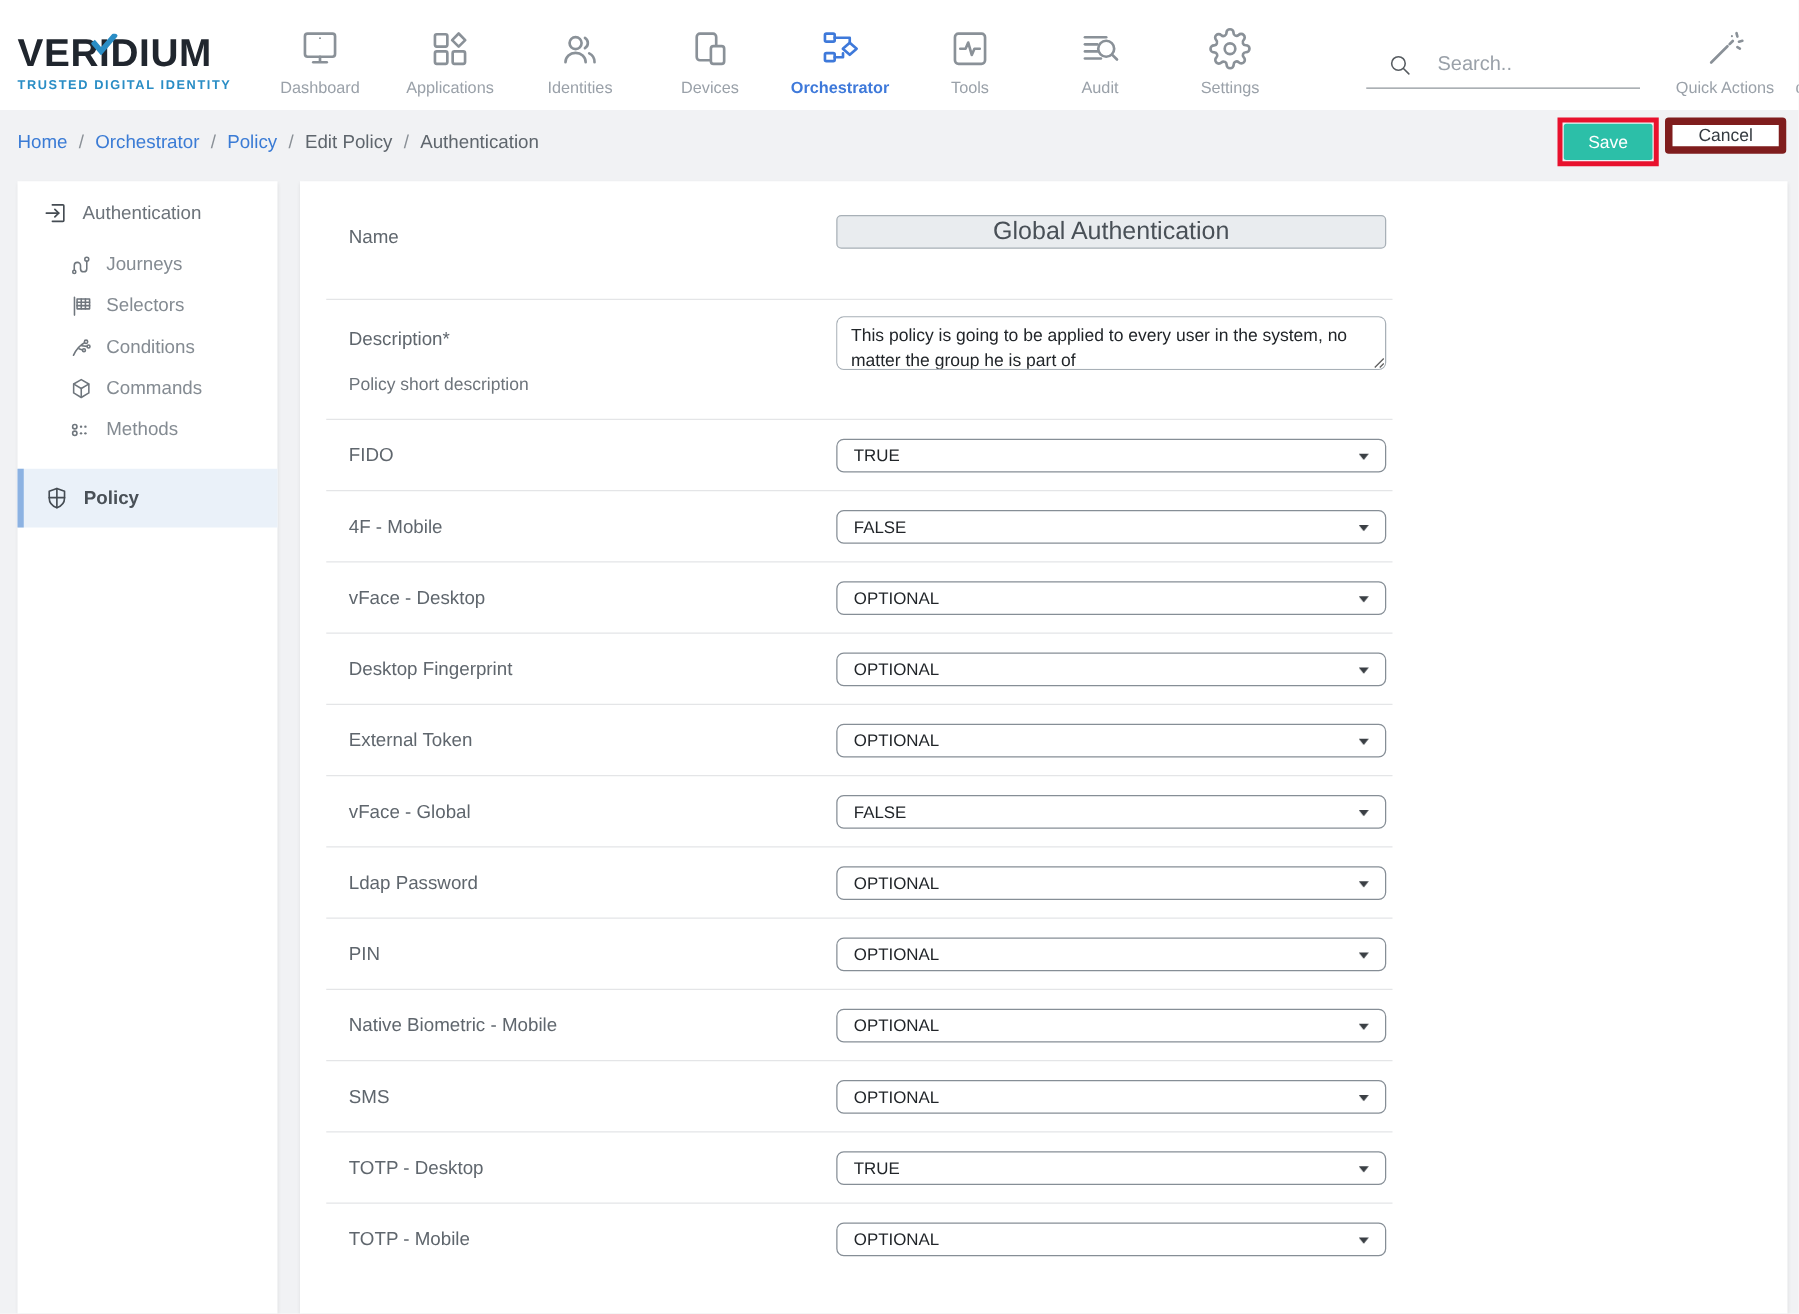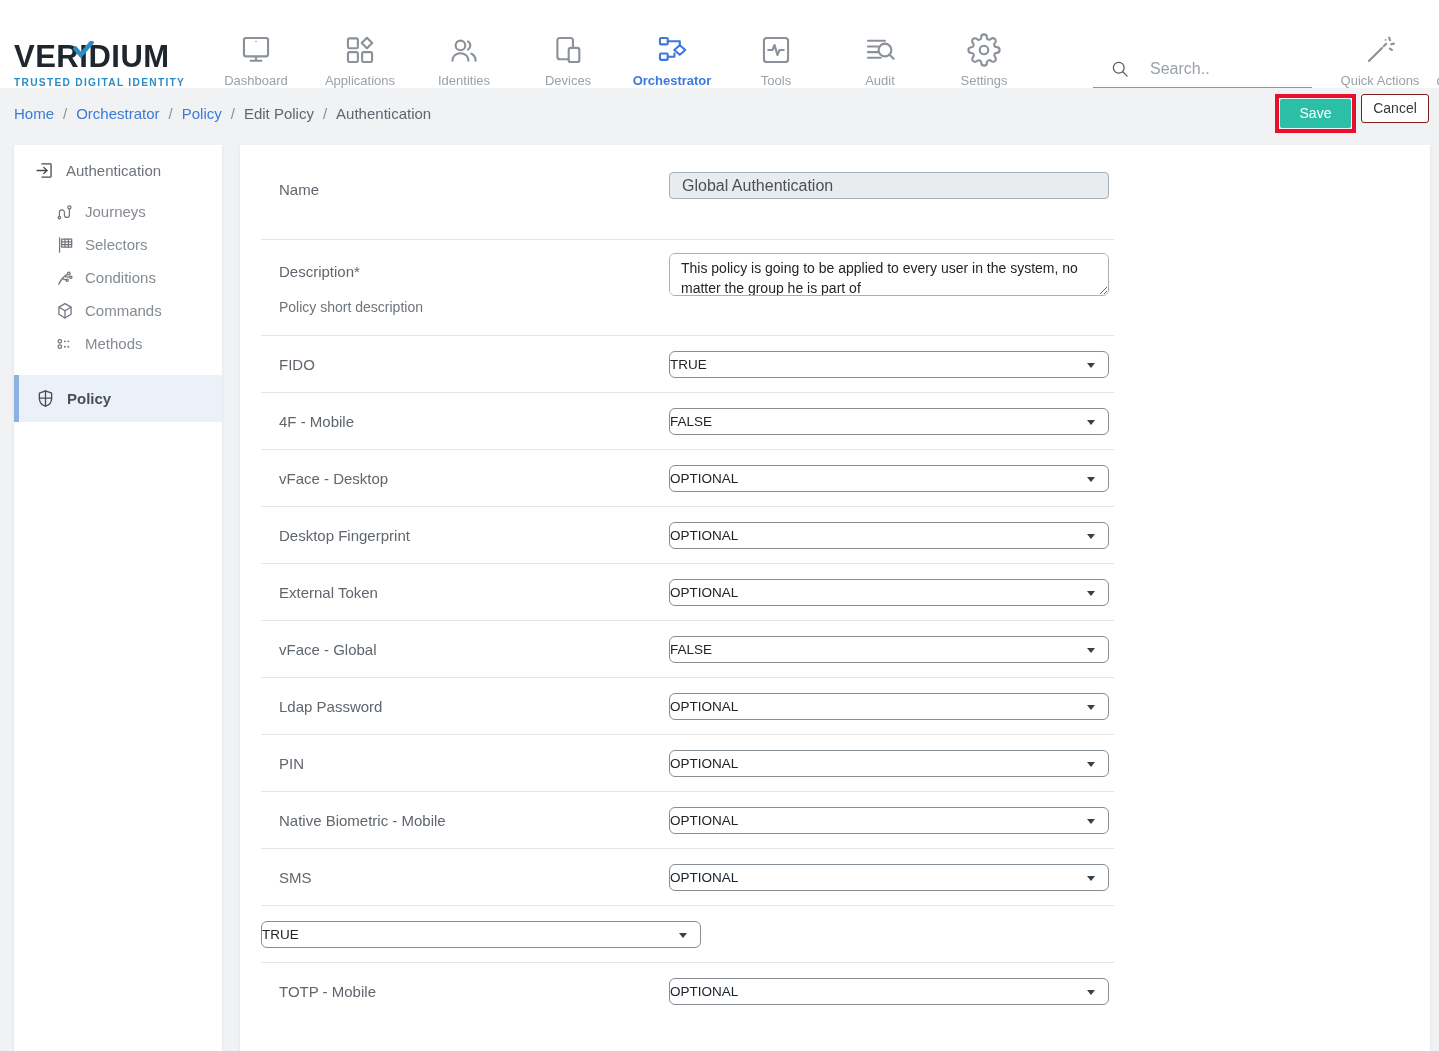--- a/index.html
+++ b/index.html
@@ -4,21 +4,21 @@
 <style>
   * { margin:0; padding:0; box-sizing:border-box; }
   html,body { width:1439px; height:1051px; }
   body {
     background:#f1f2f4;
     font-family:"Liberation Sans", sans-serif;
     color:#495057;
     overflow:hidden;
   }
   
-  .topbar { height:88px; background:#ffffff; display:flex; align-items:flex-end; }
+  .topbar { height:88px; background:#ffffff; display:flex; align-items:center; }
   .brand { width:192px; padding:13px 0 0 14px; cursor:pointer; flex:0 0 auto; }
   .brand-word { font-size:31px; font-weight:bold; color:var(--brand-navy,#20262e); letter-spacing:.5px; line-height:1.05; white-space:nowrap; }
   .brand-i { position:relative; display:inline-block; }
   .brand-check { position:absolute; left:-6px; top:-9px; width:21px; height:17px; color:var(--brand-blue,#2a97cf); }
   .brand-tag { font-size:10.2px; font-weight:bold; color:var(--brand-blue,#2a8dc5); letter-spacing:1.3px; margin-top:3px; white-space:nowrap; }
   .main-nav { display:flex; margin-left:12px; flex:0 0 auto; }
   .nav-item { width:104px; padding-top:10px; display:flex; flex-direction:column; align-items:center; cursor:pointer; }
   .nav-item .icon { width:36px; height:36px; color:#8a9198; display:flex; align-items:center; justify-content:center; }
   .nav-item .icon svg { width:34px; height:34px; }
   .nav-label { font-size:13px; color:#9aa1a9; margin-top:5px; white-space:nowrap; }
@@ -34,21 +34,21 @@
   .nav-item.user { width:58px; }
   
   .breadcrumb-bar { height:50px; display:flex; align-items:center; padding:0 10px 0 14px;gap:21px; }
   .breadcrumb { font-size:15px; display:flex; gap:9px; align-items:center; }
   .crumb-link { color:var(--link-blue,#3a7bd5); cursor:pointer; }
   .crumb-sep { color:#8a9096; }
   .crumb-current { color:#5f666d; }
   .actions { margin-left:auto; display:flex; align-items:flex-start; }
   .save-highlight { border:4px solid var(--highlight-red,#e8112d); padding:1px; }
   .btn-save { width:71px; height:29px; background:var(--save-teal,#2cbfa8); color:#fff; border:none; font-size:14px; border-radius:2px; cursor:pointer; font-family:inherit; }
-  .btn-cancel { width:68px; height:29px; background:#fff; color:#343a40; border:1px solid #7f1d1d; border-radius:3px; font-size:14px; margin-left:5px; cursor:pointer; font-family:inherit; }
+  .btn-cancel { width:97px; height:29px; background:#fff; color:#343a40; border:6px solid #7f1d1d; border-radius:3px; font-size:14px; margin-left:5px; cursor:pointer; font-family:inherit; }
   
   .content { display:flex; padding:7px 9px 0 14px; gap:18px; height:913px; }
   .sidebar { width:208px; background:#fff; box-shadow:0 1px 3px rgba(0,0,0,.08); flex:0 0 auto; }
   .side-header { display:flex; gap:11px; align-items:center; padding:15px 0 0 20px; color:#6c737a; font-size:15px; cursor:pointer; }
   .side-header .icon { width:21px; height:21px; color:#454c53; }
   .side-header .icon svg { width:21px; height:21px; }
   .side-sub { margin-top:14px; }
   .side-sub-item { display:flex; gap:10px; align-items:center; height:33px; padding-left:41px; color:#848b92; font-size:15px; cursor:pointer; }
   .side-sub-item .icon { width:20px; height:20px; color:#6f767d; }
   .side-sub-item .icon svg { width:20px; height:20px; }
@@ -61,28 +61,28 @@
   .form-row { display:flex; border-bottom:1px solid #e4e5e7; }
   .form-row.last { border-bottom:none; }
   .label-col { width:408px; padding-left:18px; flex:0 0 auto; }
   .field-col { width:440px; flex:0 0 auto; }
   .f-label { font-size:15px; color:#5f666d; }
   .f-hint { font-size:14px; color:#6d747b; }
   .row-name { height:95px; }
   .row-name .f-label { margin-top:36px; }
   .row-name .f-hint { margin-top:12px; }
   .row-name .field-col { padding-top:27px; }
-  .text-input { width:100%; height:27px; background:#e9ecef; border:1px solid #a8b0b7; border-radius:4px; padding:0 12px; font-size:16px; color:#495057; font-family:inherit; outline:none; }
+  .text-input { width:100%; height:27px; background:#e9ecef; border:1px solid #a8b0b7; border-radius:4px; padding:0 12px; font-size:20px; color:#495057; font-family:inherit; outline:none;text-align:center; }
   .row-desc { height:96px; }
   .row-desc .f-label { margin-top:23px; }
   .row-desc .f-hint { margin-top:19px; }
   .row-desc .field-col { padding-top:13px; }
   .desc-area { width:100%; height:43px; border:1px solid #a8b0b7; border-radius:6px; padding:4px 11px; font-size:14px; color:#212529; font-family:inherit; resize:both; line-height:1.45; outline:none; }
   .row-method { height:57px; align-items:center; }
-  .select-box { position:relative; height:27px; border:1px solid #868e96; border-radius:6px; display:flex; align-items:center; font-size:13.5px; color:#212529; cursor:pointer; background:#fff; }
+  .select-box { position:relative; height:27px; border:1px solid #868e96; border-radius:6px; display:flex; align-items:center; padding-left:13px; font-size:13.5px; color:#212529; cursor:pointer; background:#fff; }
   .select-box .arrow { position:absolute; right:13px; top:11px; width:0; height:0; border-left:4.5px solid transparent; border-right:4.5px solid transparent; border-top:5px solid #3a3f44; }
 </style>
 </head>
 <body>
 
 <header class="topbar">
   <div class="brand">
     <div class="brand-word"><span>VER</span><span class="brand-i"><span class="brand-check"><svg viewBox="0 0 24 20" fill="none">
               <path d="M3 9l6 7L21 2" stroke="currentColor" stroke-width="5" stroke-linecap="square"></path>
             </svg></span><span>I</span></span><span>DIUM</span></div>
@@ -425,20 +425,23 @@
               <div class="f-label">SMS</div>
             </div>
             <div class="field-col">
               <div class="select-box">
                 <span>OPTIONAL</span>
                 <span class="arrow"></span>
               </div>
             </div>
           </div>
           <div class="form-row row-method">
+            <div class="label-col">
+              <div class="f-label">TOTP - Desktop</div>
+            </div>
             <div class="field-col">
               <div class="select-box">
                 <span>TRUE</span>
                 <span class="arrow"></span>
               </div>
             </div>
           </div>
           <div class="form-row row-method last">
             <div class="label-col">
               <div class="f-label">TOTP - Mobile</div>

